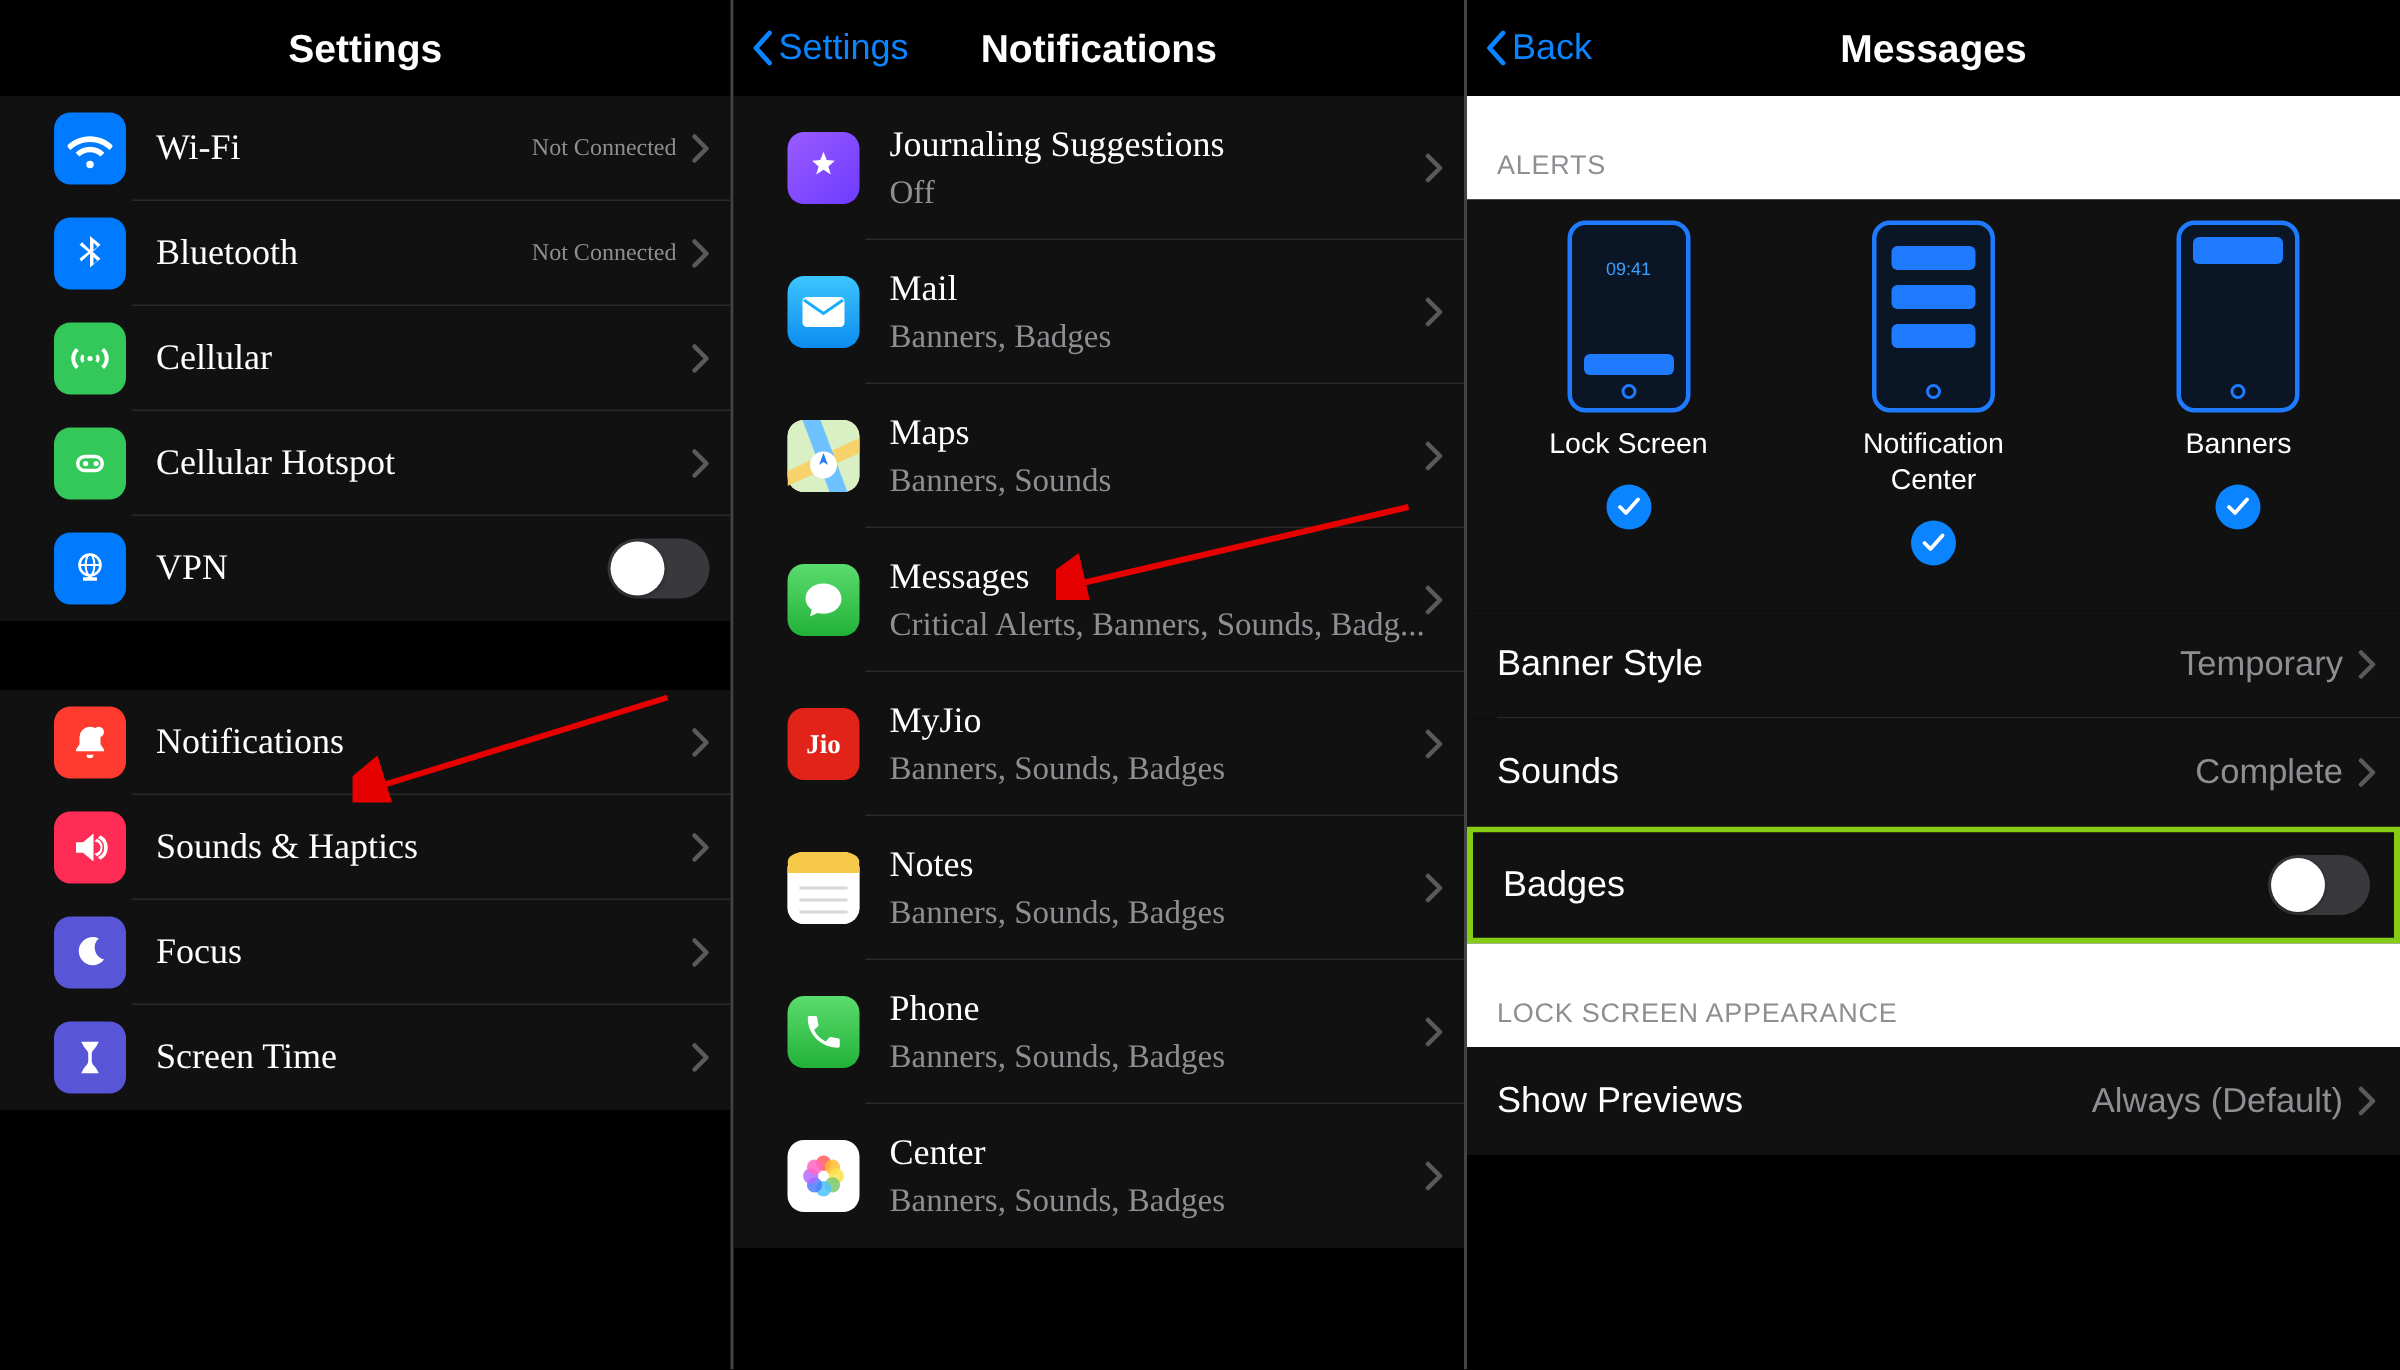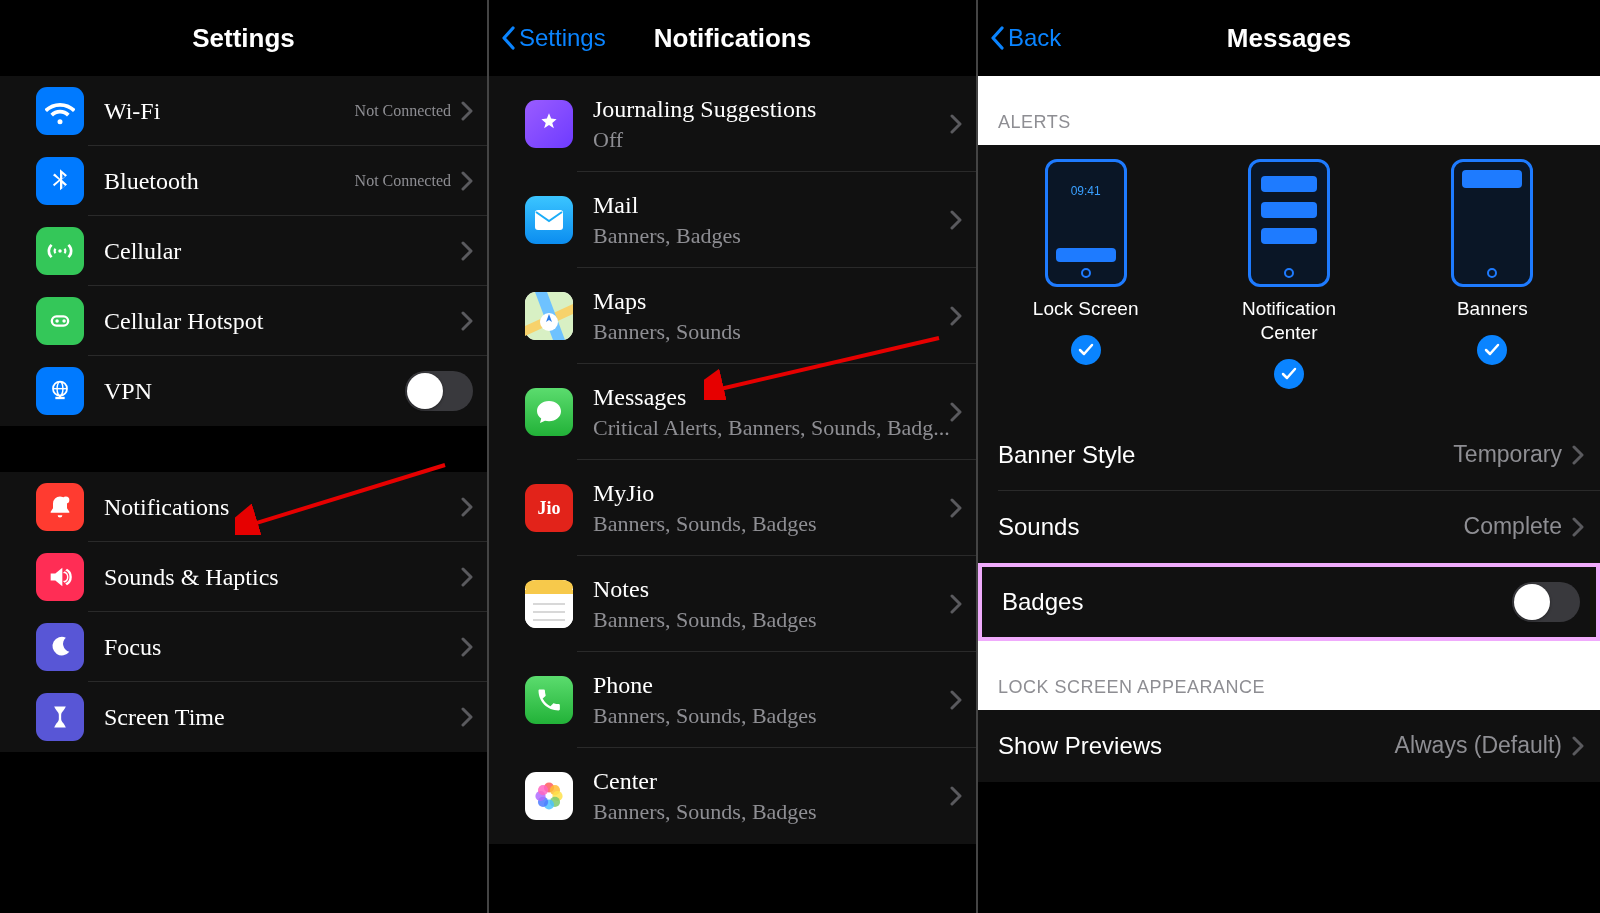--- a/index.html
+++ b/index.html
@@ -14,21 +14,21 @@
     flex: 0 0 488px;
     height: 100%;
     background: #000;
     position: relative;
     overflow: hidden;
   }
   .panel + .panel { border-left: 2px solid #444; }
 
   
   .navbar {
-    height: 76px;
+    height: 64px;
     display: flex;
     align-items: center;
     justify-content: center;
     position: relative;
     background: #000;
   }
   .navbar .title {
     font-size: 26px;
     font-weight: 600;
     color: #fff;
@@ -144,21 +144,21 @@
     align-items: center;
     height: 72px;
     padding: 0 16px 0 20px;
     background: #111;
     position: relative;
   }
   .row3 .lbl { flex: 1; font-size: 24px; color:#fff; }
   .row3 .val { font-size: 23px; color: #8e8e93; margin-right: 10px; }
   .row3 .divider { position:absolute; left:20px; right:0; bottom:0; height:1px; background:#2a2a2a; }
   .highlight-box {
-    border: 4px solid #f0abfc;
+    border: 4px solid #84cc16;
     padding: 0;
     background:#111;
   }
 
   
   .red-arrow {
     position: absolute;
     pointer-events: none;
   }
 

